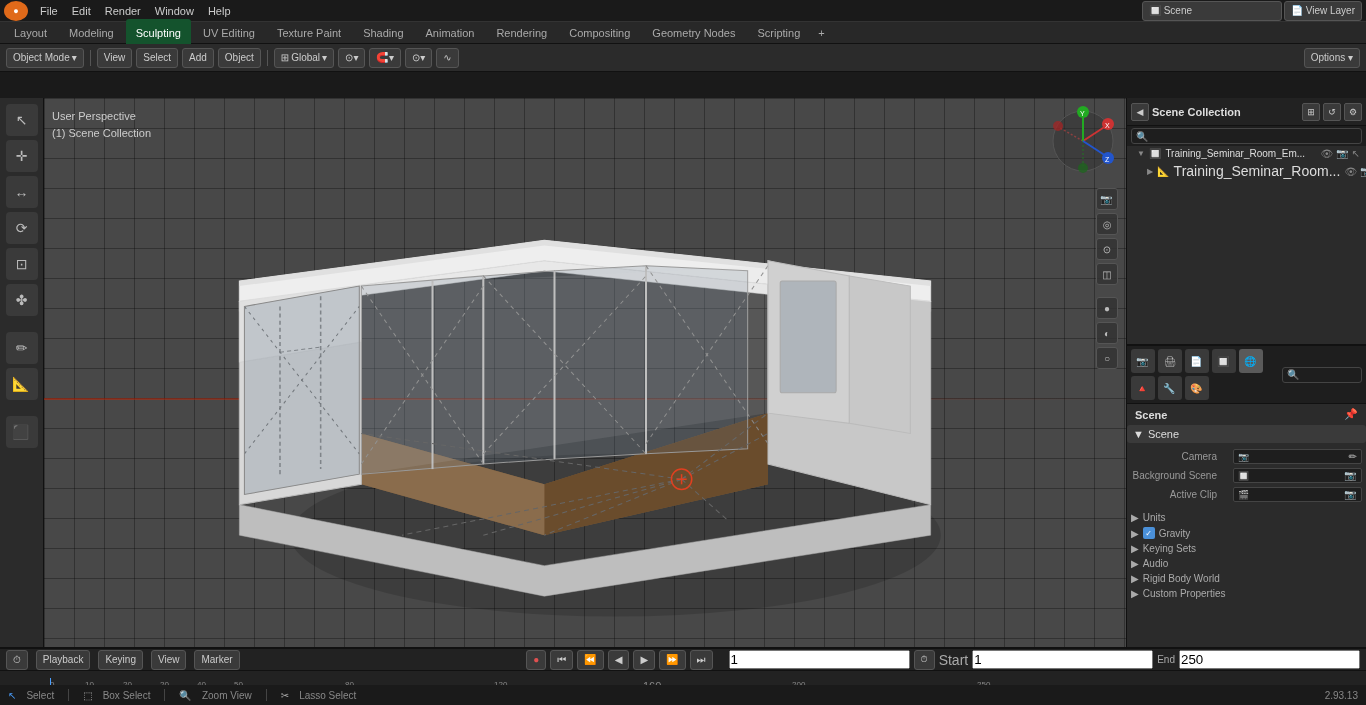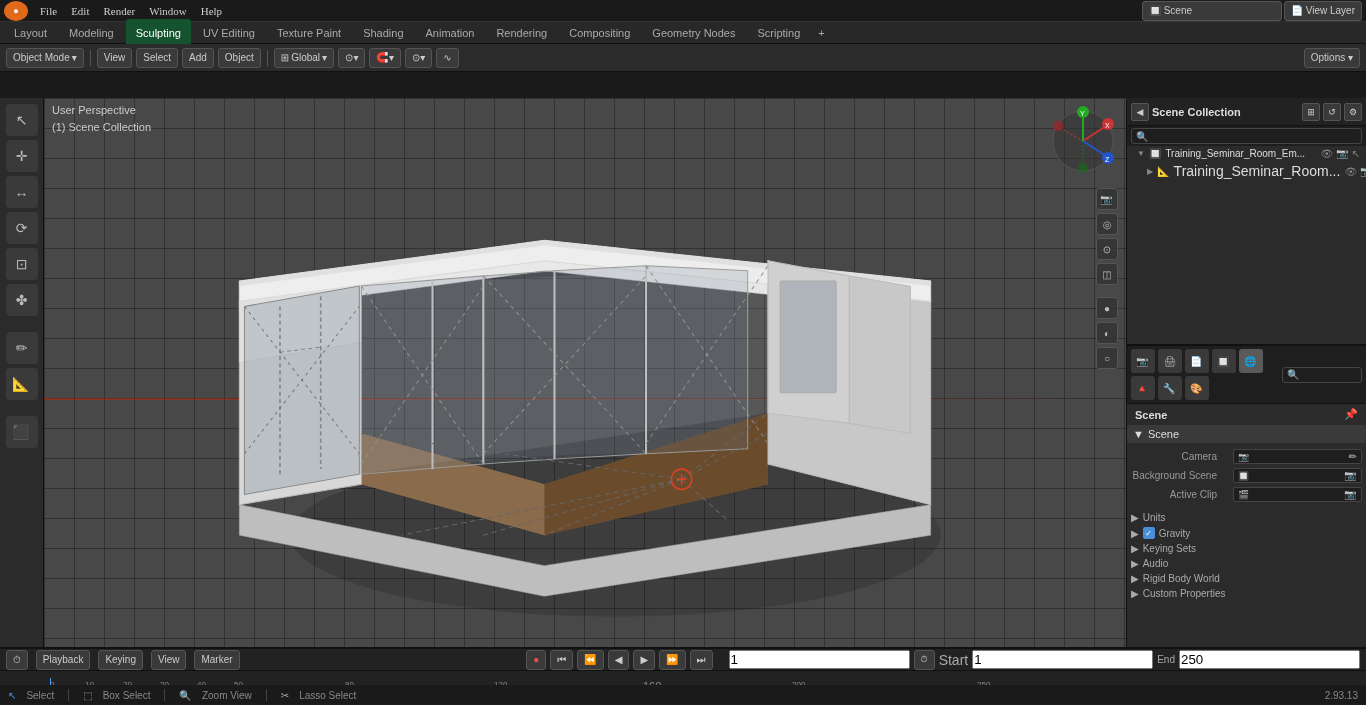--- a/index.html
+++ b/index.html
@@ -26,21 +26,20 @@
       gap: 2px;
       position: absolute;
       top: 0; left: 0; z-index: 100;
     }
     .menu-item {
       padding: 2px 6px;
       color: #cccccc;
       font-size: 11px;
       cursor: pointer;
       border-radius: 3px;
-      font-family: Liberation Serif, serif;
     }
 
     
     #workspace-tabs {
       width: 100%;
       height: 22px;
       background: #282828;
       display: flex;
       align-items: center;
       border-bottom: 1px solid #111;
@@ -243,21 +242,21 @@
       left: 44px;
       right: 240px;
       bottom: 58px;
       background: #3a3a3a;
       overflow: hidden;
     }
 
     
     #viewport-overlay-top-left {
       position: absolute;
-      top: 4px;
+      top: 10px;
       left: 8px;
       color: #cccccc;
       font-size: 11px;
       z-index: 10;
       line-height: 1.5;
     }
 
     
     #viewport-3d {
       width: 100%;

